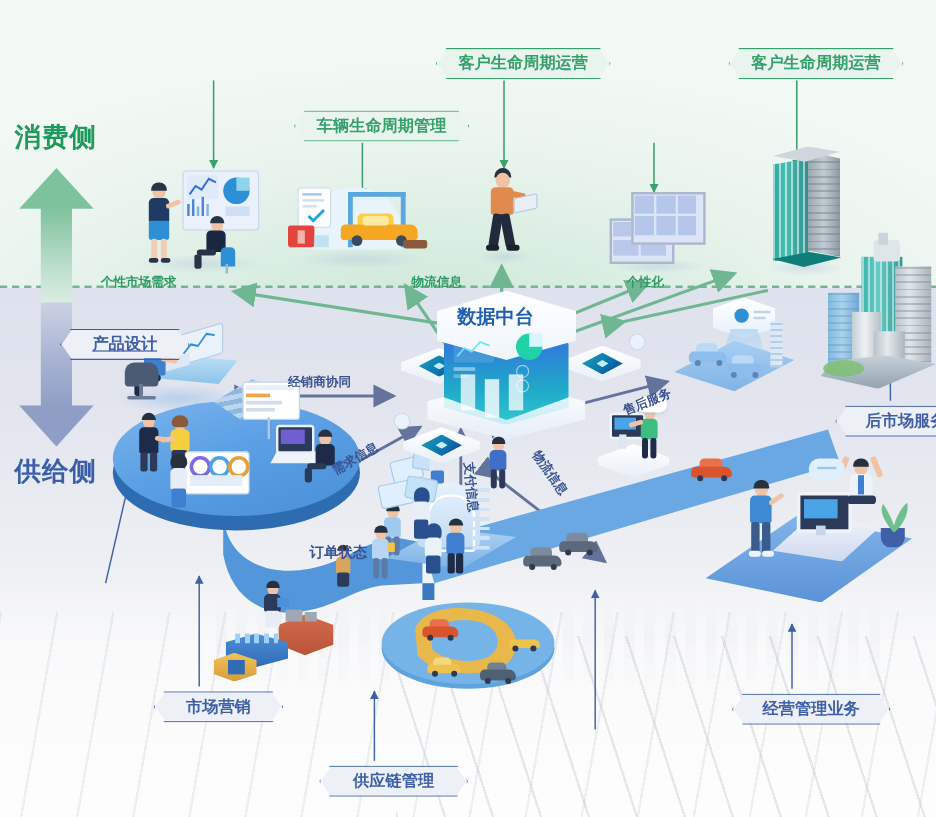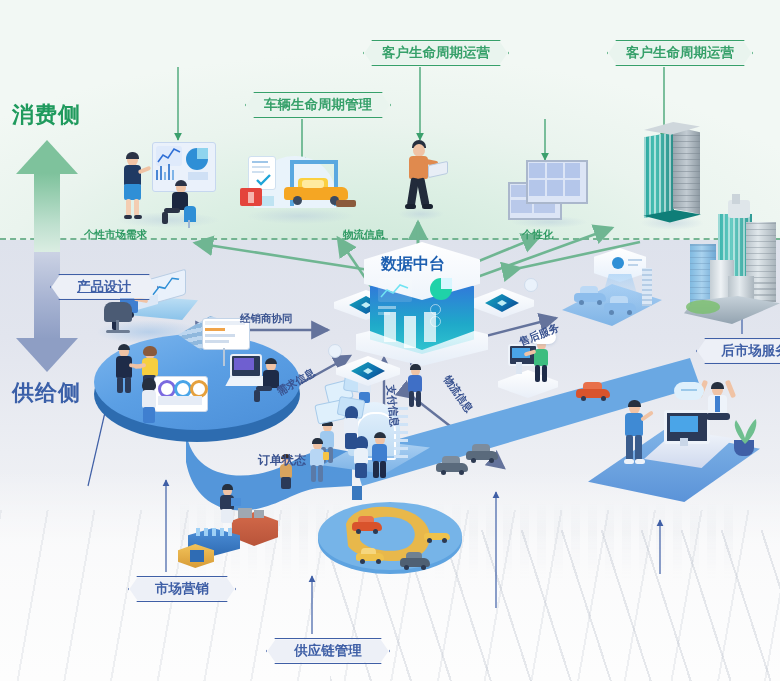--- a/index.html
+++ b/index.html
@@ -759,20 +759,25 @@
   <div class="tag blue" style="left:266px;top:638px;width:92px;z-index:7;">
     <div class="hexfill"></div>
       <div class="hex" style="background:none;"></div>
     <span class="txt">供应链管理</span>
   </div>
   <div class="tag blue" style="left:128px;top:576px;width:76px;z-index:7;">
     <div class="hexfill"></div>
       <div class="hex" style="background:none;"></div>
     <span class="txt">市场营销</span>
   </div>
+  <div class="tag blue" style="left:610px;top:578px;width:100px;z-index:7;">
+    <div class="hexfill"></div>
+      <div class="hex" style="background:none;"></div>
+    <span class="txt">经营管理业务</span>
+  </div>
   <div class="tag blue" style="left:696px;top:338px;width:86px;z-index:7;">
     <div class="hexfill"></div>
       <div class="hex" style="background:none;"></div>
     <span class="txt">后市场服务</span>
   </div>
 
   <div class="cap green" style="left:84px;top:228px;z-index:8;">个性市场需求</div>
   <div class="cap green" style="left:343px;top:228px;z-index:8;">物流信息</div>
   <div class="cap green" style="left:522px;top:228px;z-index:8;">个性化</div>
   <div class="cap blue" style="left:240px;top:312px;z-index:8;">经销商协同</div>

